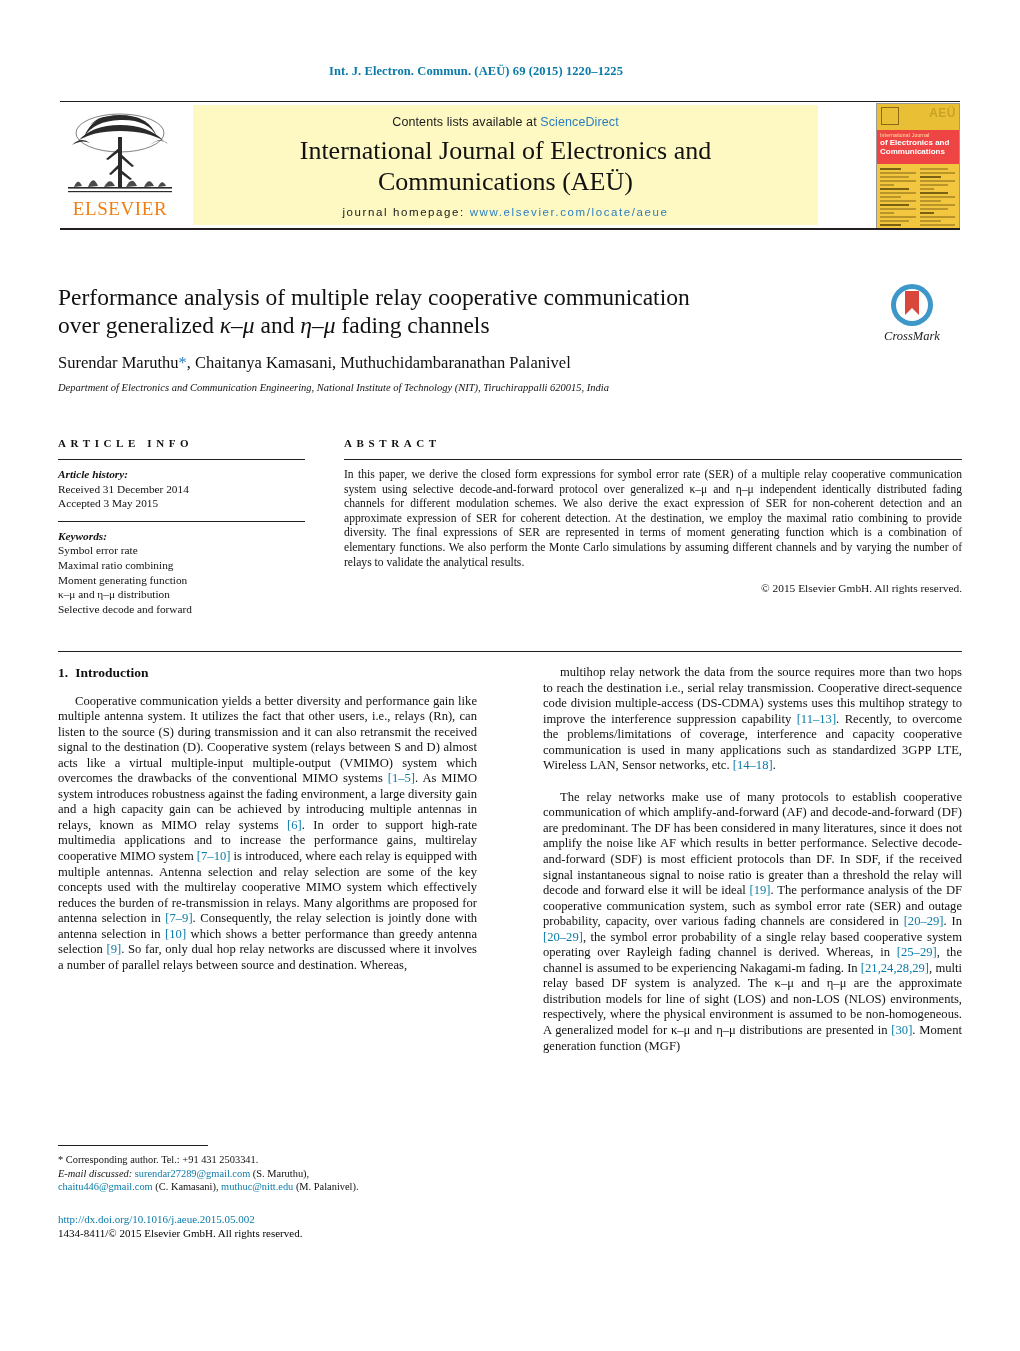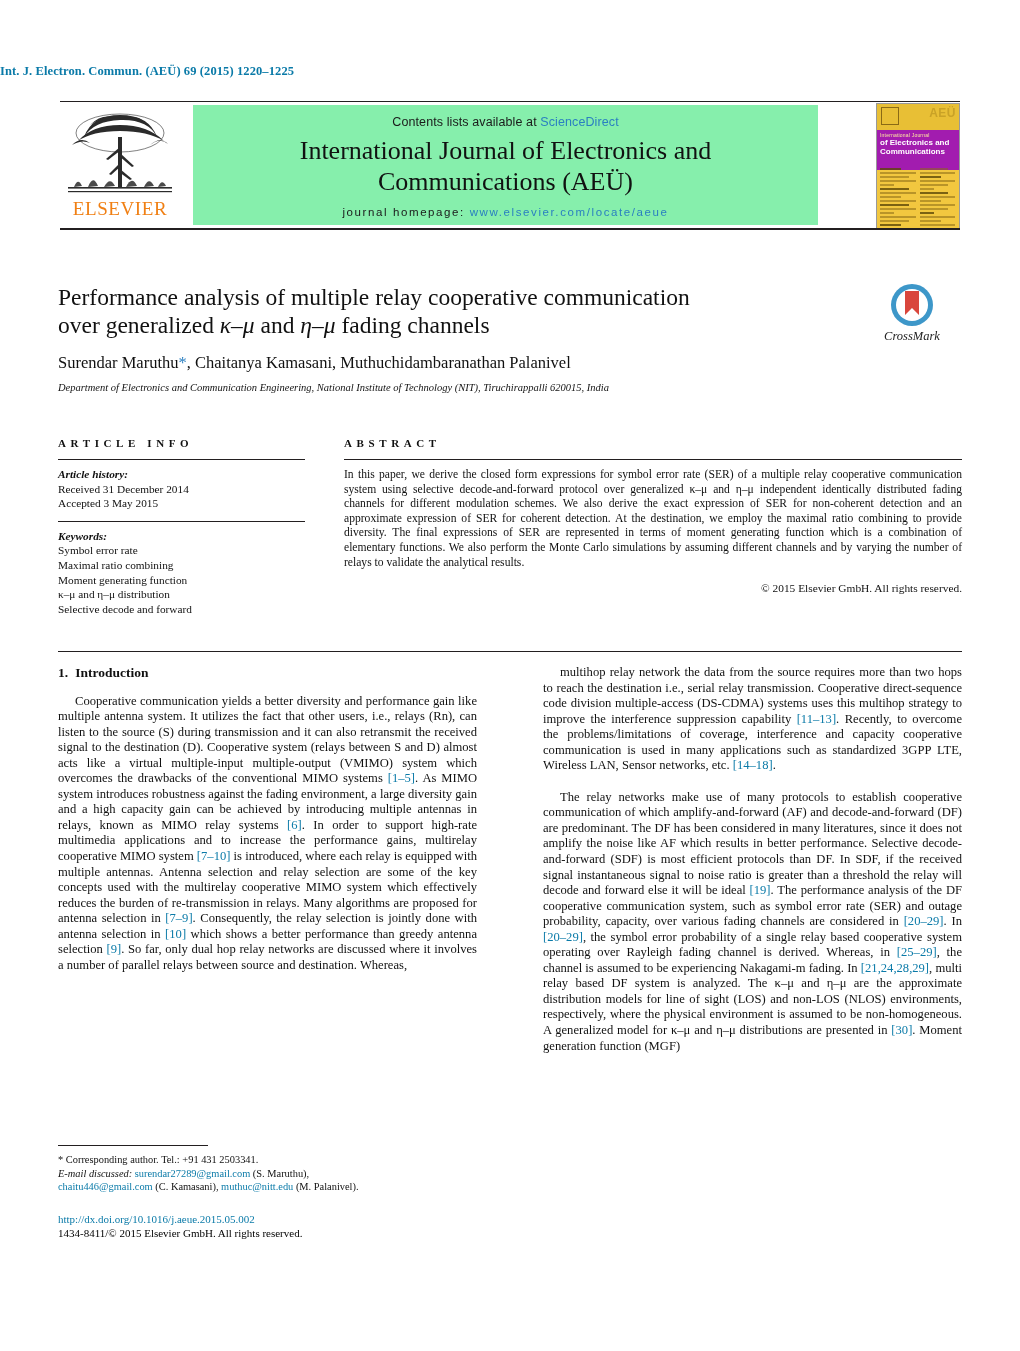--- a/index.html
+++ b/index.html
@@ -22,21 +22,21 @@
     position: relative;
     box-sizing: border-box;
   }
 
   
   .running-head {
     position: absolute;
     top: 64px;
     left: 0;
     width: 952px;
-    text-align: left;
+    text-align: center;
     font-family: "Liberation Serif", serif;
     font-weight: bold;
     font-size: 12.5px;
     color: #0a7aa8;
     letter-spacing: 0.1px;
   }
 
   
   .masthead {
     position: absolute;
@@ -76,21 +76,21 @@
     letter-spacing: 0.6px;
     color: #F07F13;
     margin-top: -1px;
   }
   .masthead-center {
     position: absolute;
     left: 133px;
     top: 4px;
     width: 625px;
     height: 120px;
-    background: #86efac;
+    background: #fef9c3;
     text-align: center;
   }
   .contents-line {
     font-family: "Liberation Sans", sans-serif;
     font-size: 12.5px;
     padding-top: 10px;
     color: #1a1a1a;
     letter-spacing: 0.1px;
   }
   .contents-line .sd {
@@ -122,22 +122,22 @@
     background: #f2c73f;
     overflow: hidden;
   }
   .cover-top {
     position: absolute; top:0; left:0; right:0; height: 26px;
     background: #e8bf35;
   }
   .cover-band {
     position: absolute;
     top: 26px; left: 0; right: 0;
-    height: 40px;
-    background: #a21caf;
+    height: 34px;
+    background: #ef4444;
   }
   .cover-band-t1 {
     color: #ffe9a0;
     font-family: "Liberation Sans", sans-serif;
     font-size: 5px;
     padding: 2px 0 0 3px;
     letter-spacing: 0.2px;
   }
   .cover-band-t2 {
     color: #ffffff;

